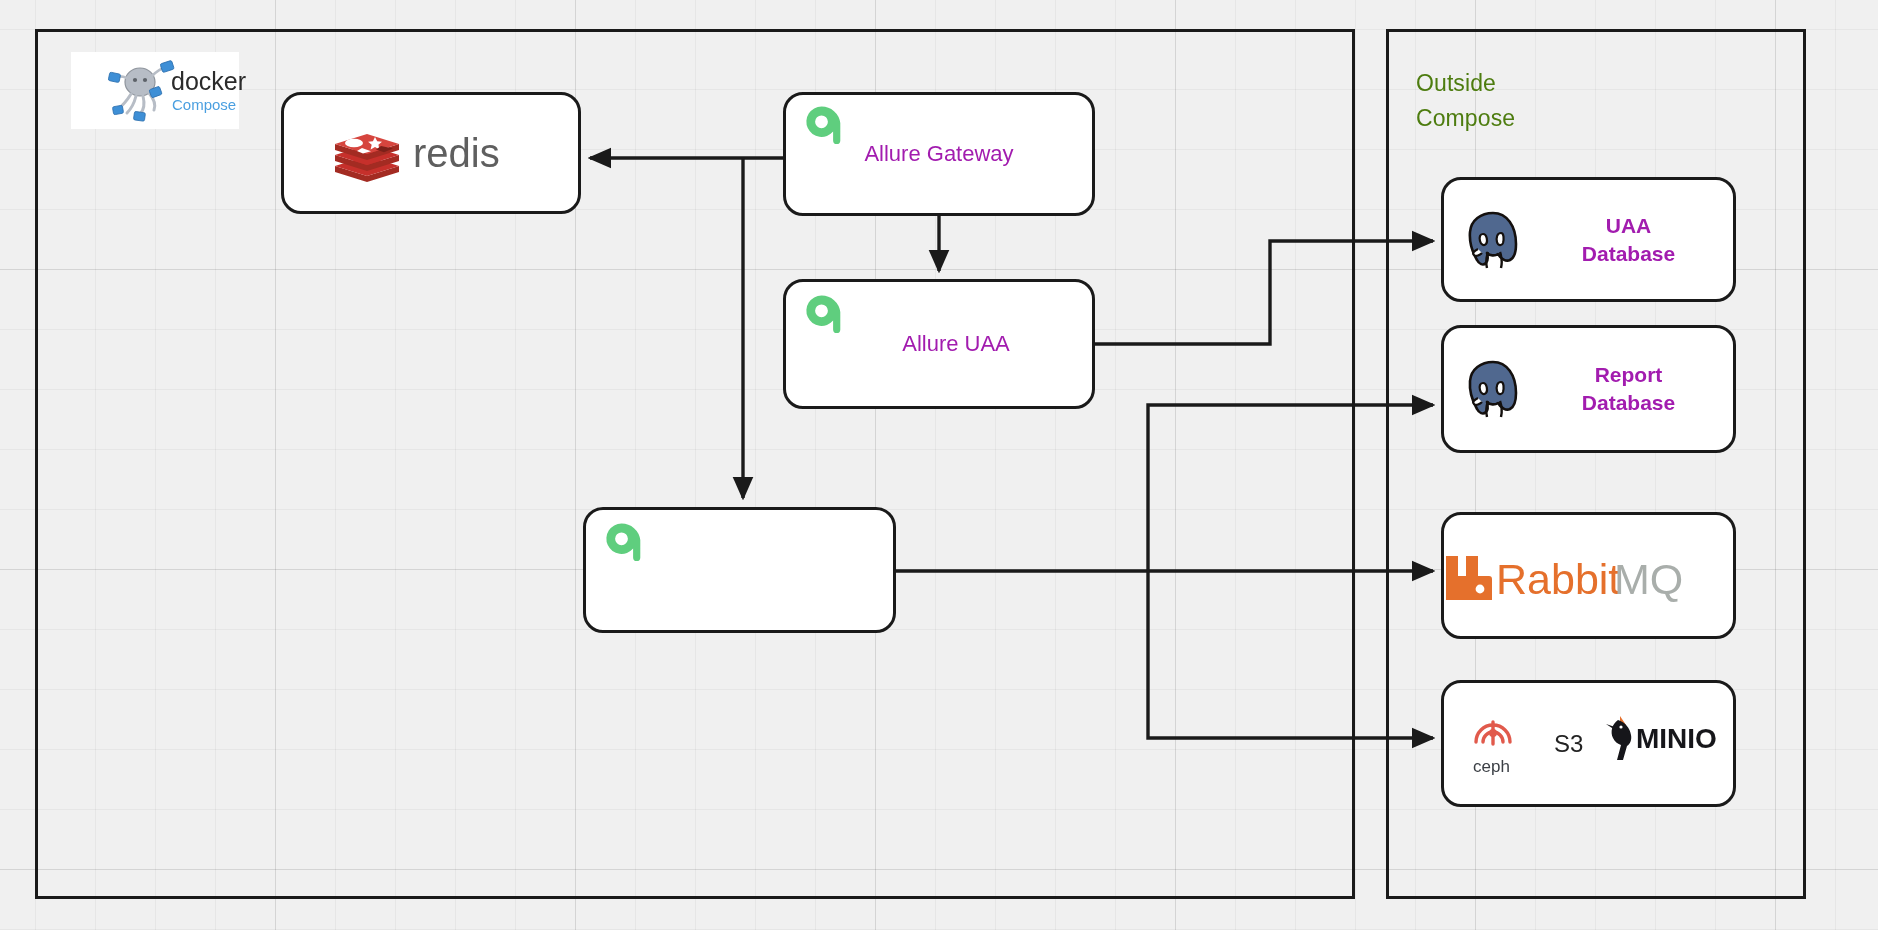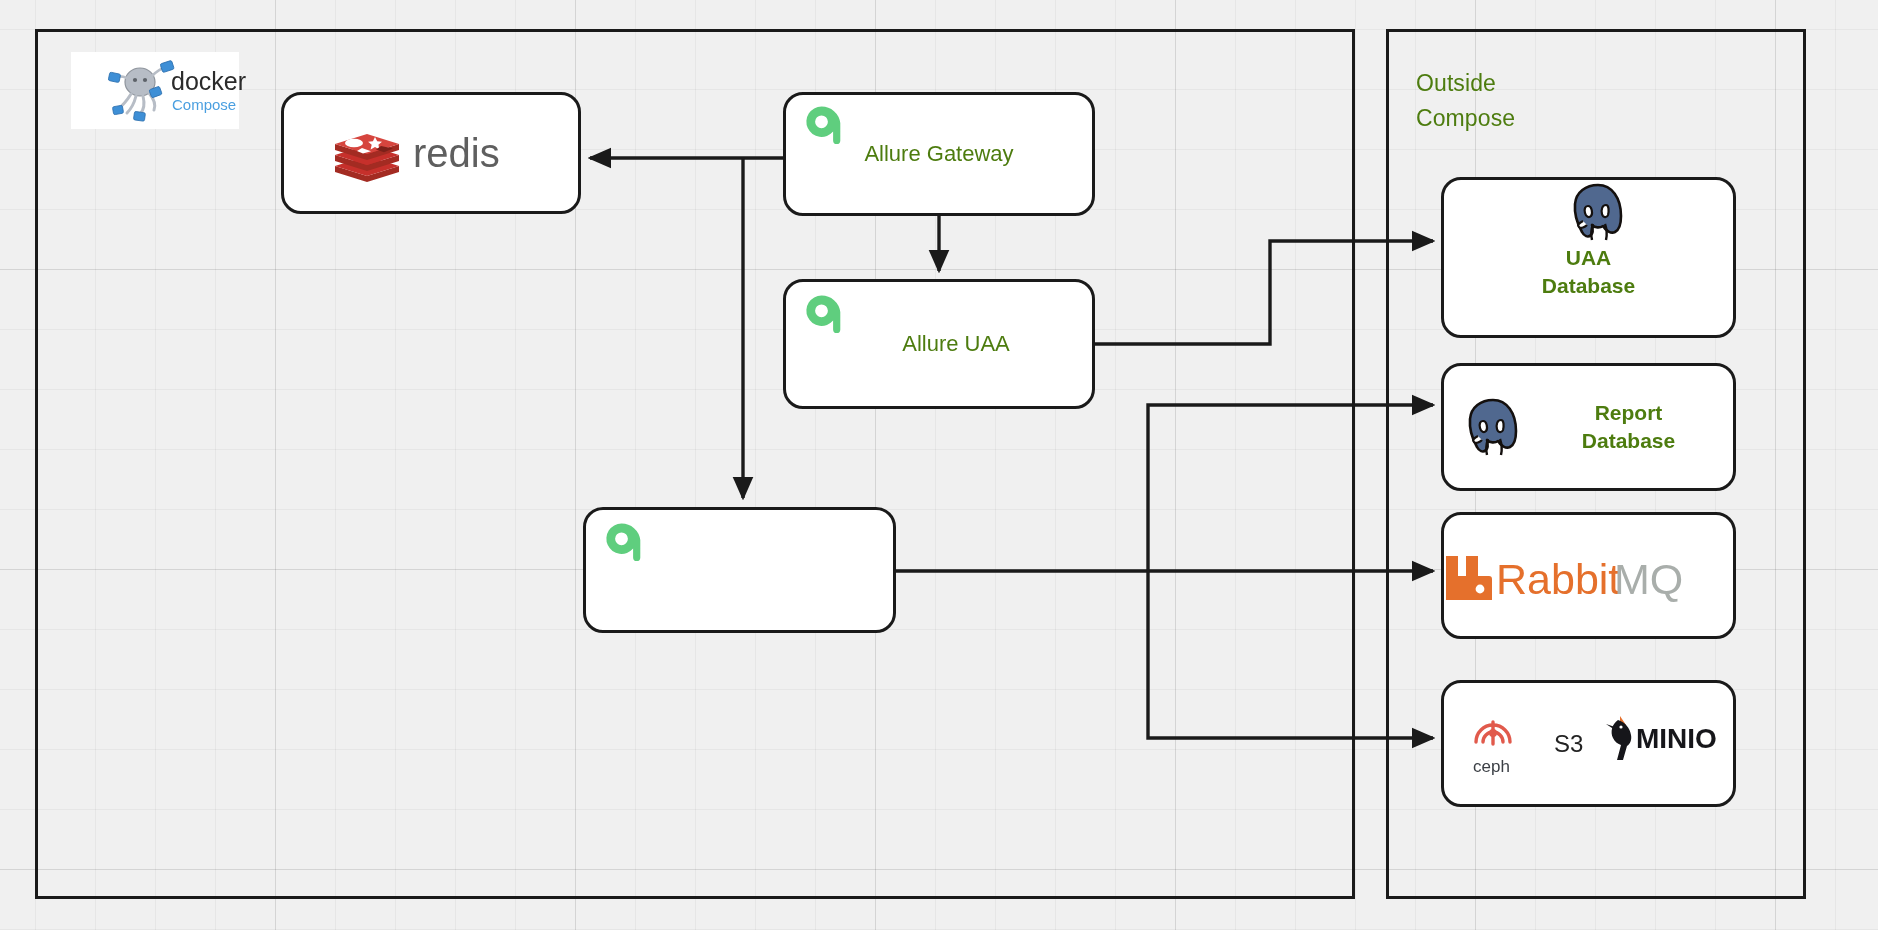--- a/index.html
+++ b/index.html
@@ -39,21 +39,21 @@
   .node{
     position:absolute;
     background:#ffffff;
     border:3px solid #1a1a1a;
     border-radius:20px;
     box-sizing:border-box;
     display:flex;align-items:center;
     overflow:hidden;
   }
   .node-label{
-    color:#4d7c0f;
+    color:#a21caf;
     font-size:22px;
     white-space:pre-line;
     text-align:center;
   }
   .node-label.bold{font-weight:bold;font-size:21px;line-height:28px;}
   .logo-docker{
     position:absolute;
     background:#ffffff;
     display:flex;align-items:center;justify-content:center;
   }
@@ -161,42 +161,42 @@
 <div class="node" id="node-report" style="left: 583px; top: 507px; width: 313px; height: 126px;">
   <span style="position:absolute;left:14px;top:10px;">
     <svg width="44" height="44" viewBox="0 0 44 44">
       <path d="M21.5,3.5 a15.2,15.2 0 1 0 11.6,25.1 l0,8.8 a3.6,3.6 0 0 0 7.2,0 l0,-17.5
                a18.8,18.8 0 0 0 -18.8,-16.4 z
                M21.5,12.4 a6.4,6.4 0 1 1 0,12.8 a6.4,6.4 0 0 1 0,-12.8 z" fill="#5fce7e"></path>
     </svg>
   </span>
 </div>
 
-<div class="node" id="node-uaadb" style="left: 1441px; top: 177px; width: 295px; height: 161px; flex-direction: column;">
+<div class="node" id="node-uaadb" style="left: 1441px; top: 177px; width: 295px; height: 125px;">
   <span style="margin-left:18px;flex:0 0 auto;">
     <svg width="62" height="64" viewBox="0 0 62 64">
       <g stroke="#14100e" stroke-width="2.6" stroke-linejoin="round" fill="#50688f">
         <path d="M31,5 C19,5 9,12 8,24 C7,36 11,45 15,52 C17,56 21,58 24,55
                  C26,53 26,49 25,45 C28,48 33,48 36,46 C39,51 44,54 48,52
                  C52,50 54,44 54,36 C54,18 45,5 31,5 z"></path>
       </g>
       <g fill="#ffffff" stroke="#14100e" stroke-width="2.2">
         <path d="M21,26 C18,26 17,29 18,33 C19,37 22,38 24,36 C26,34 25,26 21,26 z"></path>
         <path d="M39,25 C35,25 34,30 35,34 C36,38 40,38 41,35 C42,31 42,25 39,25 z"></path>
       </g>
       <path d="M26,44 C24,50 24,56 25,60" stroke="#14100e" stroke-width="2.4" fill="none"></path>
       <path d="M38,44 C40,50 40,56 39,60" stroke="#14100e" stroke-width="2.4" fill="none"></path>
       <path d="M16,41 C12,43 10,45 12,47 C14,49 18,47 20,45" fill="#ffffff" stroke="#14100e" stroke-width="2.2"></path>
     </svg>
   </span>
   <span class="node-label bold" style="flex:1 1 auto;">UAA
 Database</span>
 </div>
 
-<div class="node" id="node-repdb" style="left: 1441px; top: 363px; width: 295px; height: 128px;">
+<div class="node" id="node-repdb" style="left: 1441px; top: 325px; width: 295px; height: 128px;">
   <span style="margin-left:18px;flex:0 0 auto;">
     <svg width="62" height="64" viewBox="0 0 62 64">
       <g stroke="#14100e" stroke-width="2.6" stroke-linejoin="round" fill="#50688f">
         <path d="M31,5 C19,5 9,12 8,24 C7,36 11,45 15,52 C17,56 21,58 24,55
                  C26,53 26,49 25,45 C28,48 33,48 36,46 C39,51 44,54 48,52
                  C52,50 54,44 54,36 C54,18 45,5 31,5 z"></path>
       </g>
       <g fill="#ffffff" stroke="#14100e" stroke-width="2.2">
         <path d="M21,26 C18,26 17,29 18,33 C19,37 22,38 24,36 C26,34 25,26 21,26 z"></path>
         <path d="M39,25 C35,25 34,30 35,34 C36,38 40,38 41,35 C42,31 42,25 39,25 z"></path>

